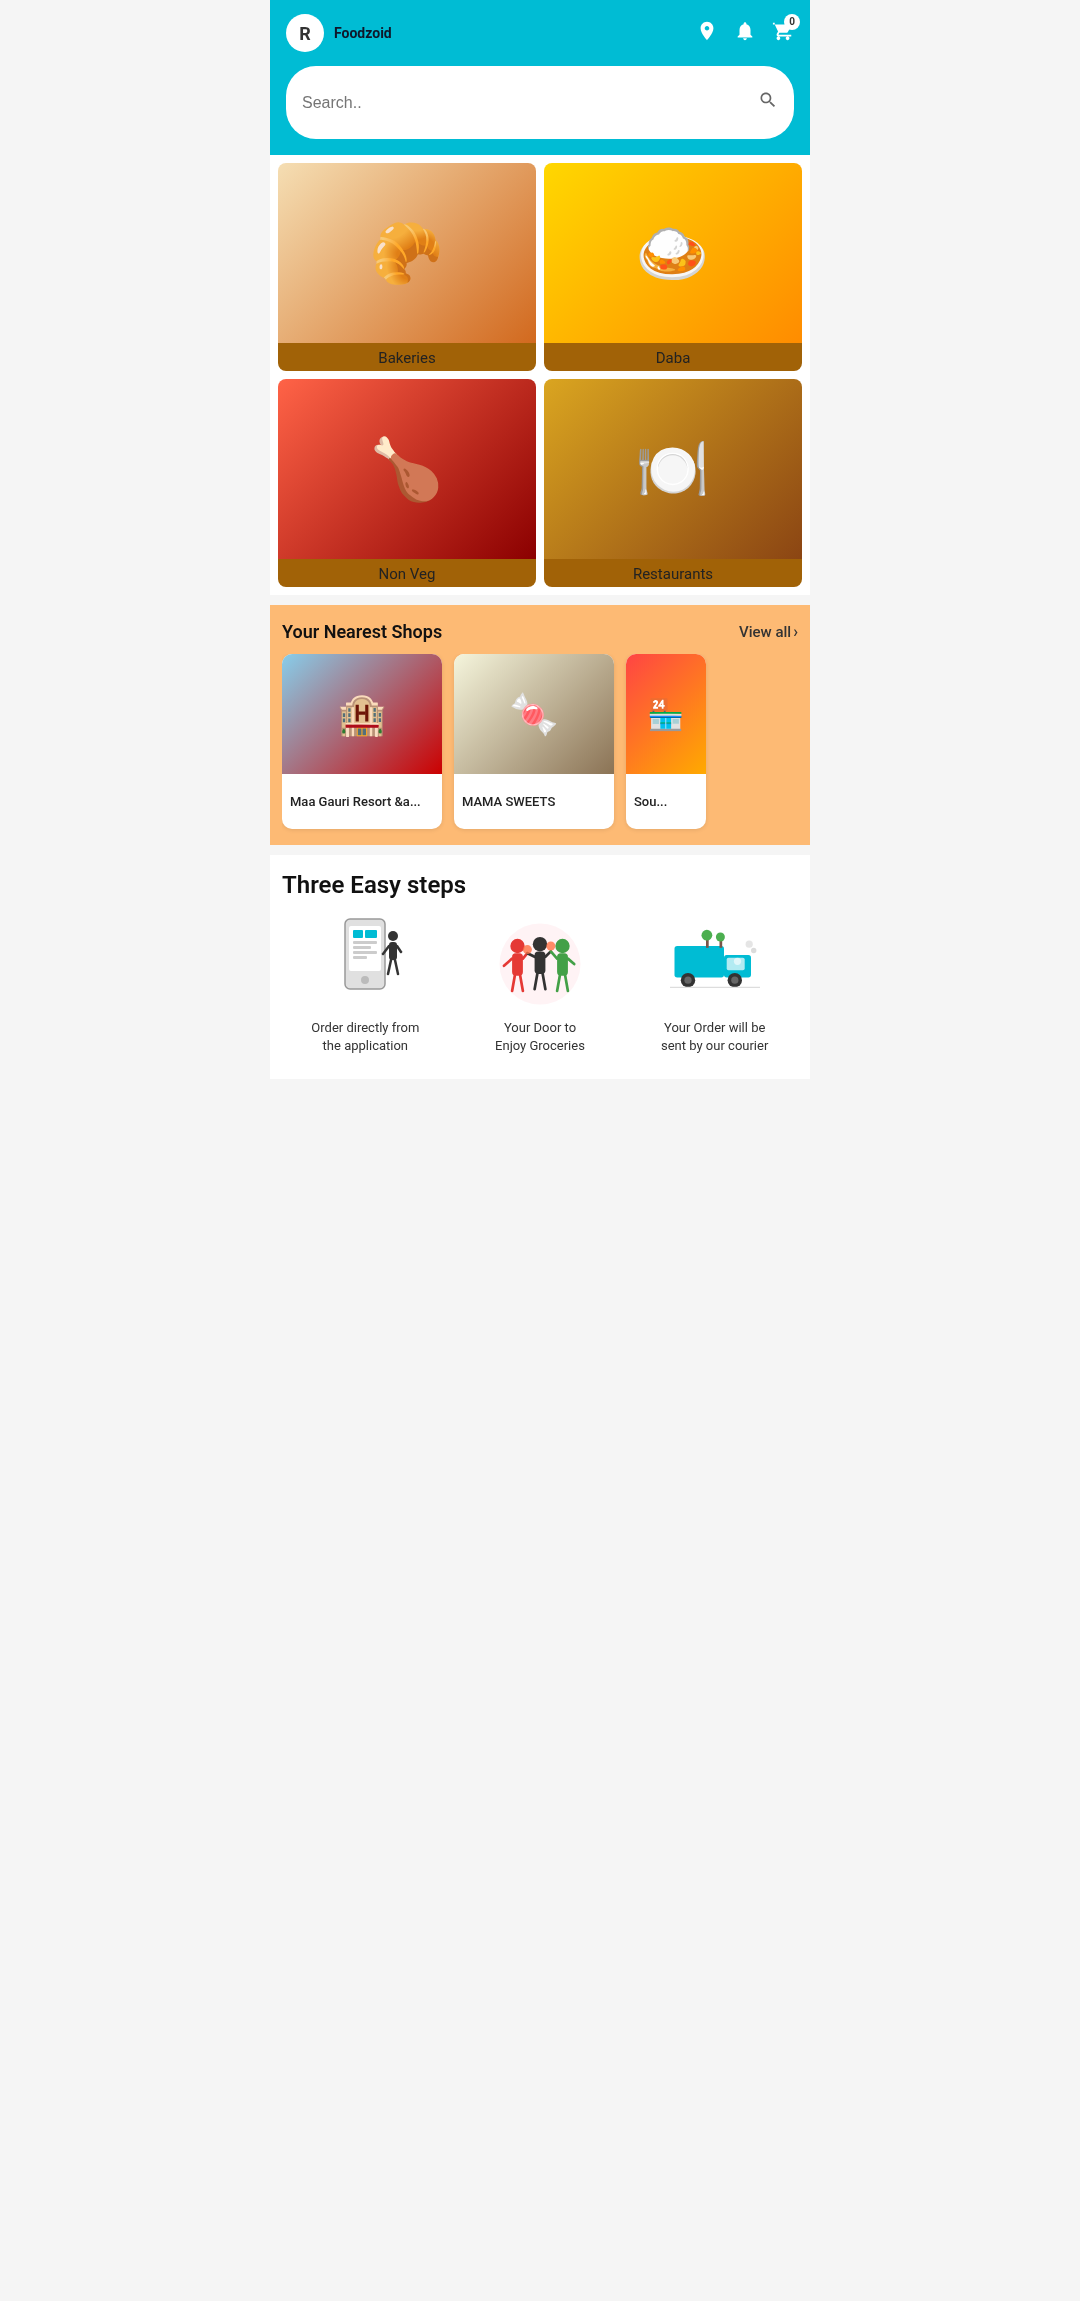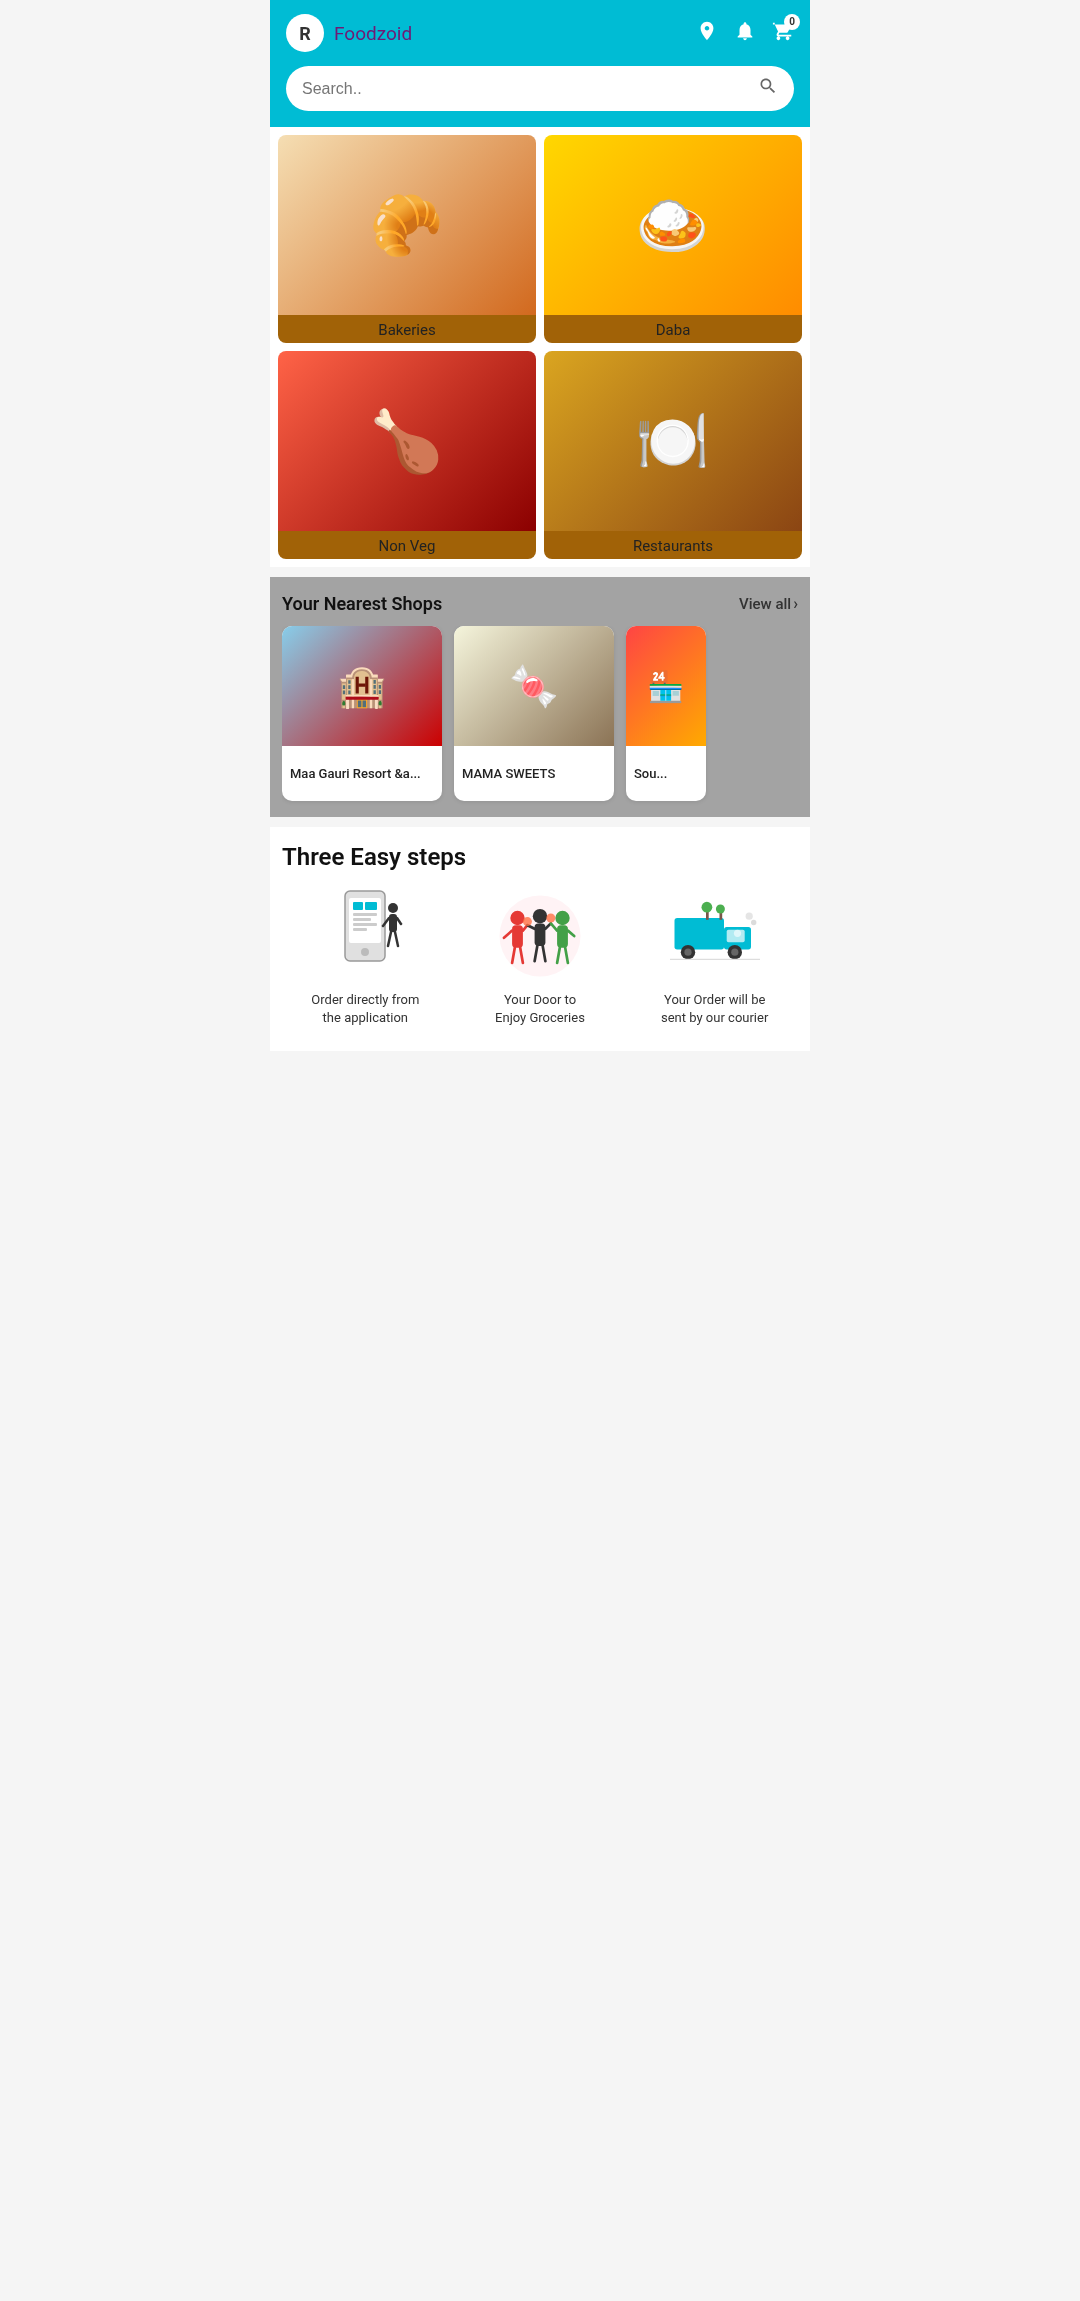--- a/index.html
+++ b/index.html
@@ -31,23 +31,23 @@
       background: white;
       border-radius: 50%;
       display: flex;
       align-items: center;
       justify-content: center;
       font-weight: bold;
       font-size: 18px;
       color: #333;
     }
     .app-title {
-      color: #701a75;
-      font-size: 19px;
-      font-weight: 400;
+      color: #0f172a;
+      font-size: 14px;
+      font-weight: 700;
     }
     .header-icons {
       display: flex;
       align-items: center;
       gap: 16px;
     }
     .header-icon {
       color: white;
       font-size: 22px;
       position: relative;
@@ -72,21 +72,21 @@
     
     .search-container {
       background: #00BCD4;
       padding: 0 16px 16px 16px;
     }
     .search-bar {
       background: white;
       border-radius: 30px;
       display: flex;
       align-items: center;
-      padding: 10px 16px;
+      padding: 24px 16px;
       gap: 24px;
     }
     .search-input {
       border: none;
       outline: none;
       flex: 1;
       font-size: 16px;
       color: #999;
       background: transparent;
     }
@@ -124,21 +124,21 @@
       text-align: center;
       padding: 6px 0 4px 0;
       font-size: 15px;
       color: #222;
       font-weight: 400;
       background: #a16207;
     }
 
     
     .section {
-      background: #a3a3a3;
+      background: #fdba74;
       margin-top: 10px;
       padding: 16px 12px 8px 12px;
     }
     .section-header {
       display: flex;
       align-items: center;
       justify-content: space-between;
       margin-bottom: 12px;
     }
     .section-title {

